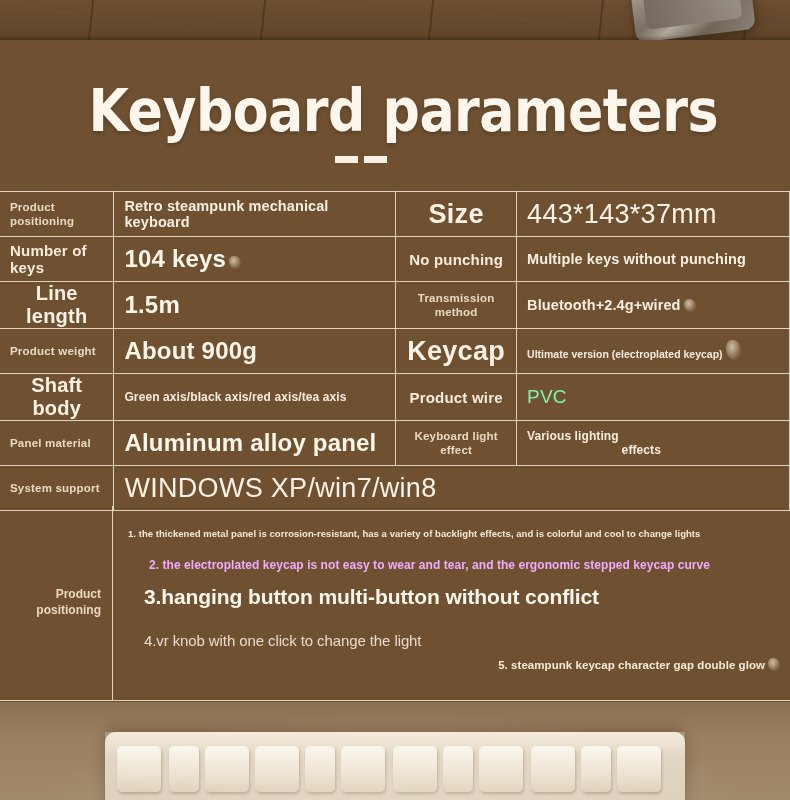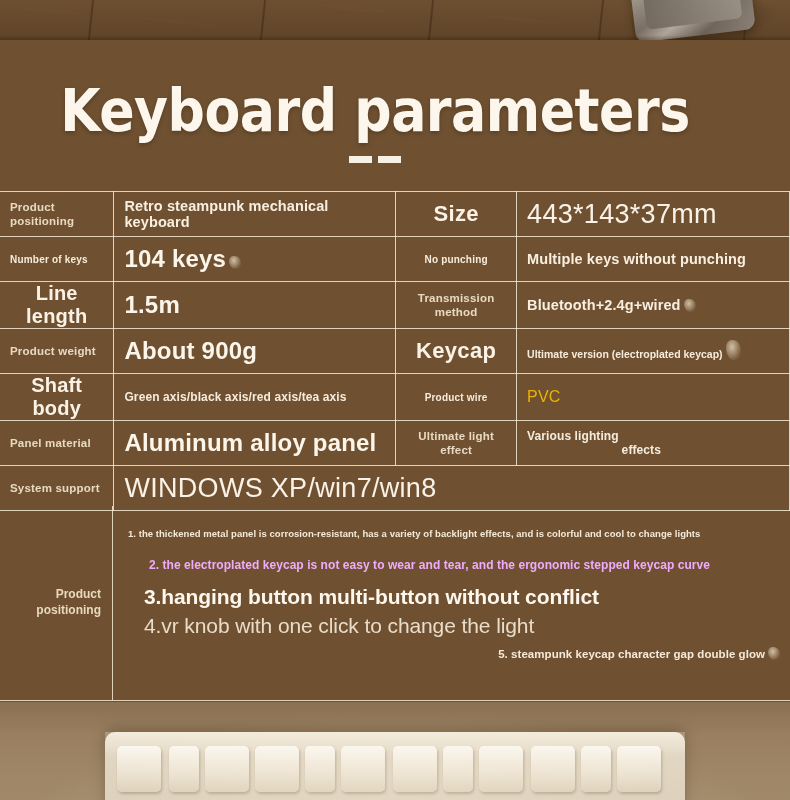--- a/index.html
+++ b/index.html
@@ -55,22 +55,22 @@
     border-radius:6px;
   }
   .metal-shadow{
     position:absolute;right:8px;top:4px;width:150px;height:40px;
     background:radial-gradient(ellipse at 40% 40%,rgba(55,35,16,.5),rgba(55,35,16,0) 70%);
     transform:rotate(-6deg);
   }
 
   
   .title-wrap{
-    position:absolute;left:18px;top:44px;width:714px;height:140px;
-    text-align:center;
+    position:absolute;left:4px;top:44px;width:714px;height:140px;
+    text-align:right;
   }
   .title{
     font-size:58px;font-weight:700;color:#fdf6ec;
     letter-spacing:-0.5px;
     line-height:1;
     margin-top:38px;
     text-shadow:0 2px 4px rgba(40,25,10,.35);
     font-family:"DejaVu Sans","Liberation Sans",sans-serif;
     font-stretch:condensed;
   }
@@ -95,28 +95,28 @@
     color:#f3e7d4;
     box-sizing:border-box;
   }
   .table td.first{border-left:none;}
   .c-label{width:114px;}
   .c-val1{width:282px;}
   .c-label2{width:121px;}
   .c-val2{width:273px;margin-top:10px;}
 
   .lbl-sm{font-size:11.5px;font-weight:700;color:#e8dac2;letter-spacing:.2px;line-height:1.25;}
-  .lbl-md{font-size:10px;font-weight:700;color:#f7ecdb;letter-spacing:.2px;}
+  .lbl-md{font-size:15px;font-weight:700;color:#f7ecdb;letter-spacing:.2px;}
   .lbl-lg{font-size:20px;font-weight:700;color:#fbf2e6;letter-spacing:.2px;text-align:center;}
-  .lbl-xl{font-size:22px;font-weight:700;color:#fbf2e6;letter-spacing:.3px;text-align:center;}
+  .lbl-xl{font-size:27px;font-weight:700;color:#fbf2e6;letter-spacing:.3px;text-align:center;}
 
   .val-xs{font-size:10.5px;font-weight:700;color:#f6ecdd;line-height:1.22;}
   .val-sm{font-size:12px;font-weight:700;color:#f6ecdd;letter-spacing:.1px;}
   .val-md{font-size:14.5px;font-weight:700;color:#f8efe1;letter-spacing:.1px;}
-  .val-lg{font-size:16px;font-weight:400;color:#eab308;letter-spacing:.2px;}
+  .val-lg{font-size:19px;font-weight:400;color:#86efac;letter-spacing:.2px;}
   .val-xl{font-size:24px;font-weight:700;color:#fcf5ea;letter-spacing:.2px;}
   .val-xxl{font-size:27px;font-weight:400;color:#faf2e7;letter-spacing:.3px;}
 
   .ctr{text-align:center;}
   .rt{text-align:right;}
   .pad-l{padding-left:26px;}
   .pad-l2{padding-left:20px;}
 
   .smudge{
     display:inline-block;width:12px;height:13px;margin-left:3px;
@@ -140,21 +140,21 @@
   }
   .feat-label span{
     font-size:12px;font-weight:700;color:#ead9bf;line-height:1.3;text-align:right;
   }
   .feat-list{
     position:absolute;left:124px;top:14px;right:10px;
   }
   .f1{font-size:9.5px;font-weight:700;color:#f5ead9;margin:8px 0 0 4px;letter-spacing:.05px;}
   .f2{font-size:12px;font-weight:700;color:#f0abfc;margin:19px 0 0 25px;letter-spacing:.05px;}
   .f3{font-size:21px;font-weight:700;color:#fdf7ee;margin:13px 0 0 20px;letter-spacing:-.1px;}
-  .f4{font-size:21px;font-weight:400;color:#e9dcc9;margin:5px 0 0 20px;letter-spacing:-.1px;}
+  .f4{font-size:15px;font-weight:400;color:#e9dcc9;margin:23px 0 0 20px;letter-spacing:-.1px;}
   .f5{font-size:11.5px;font-weight:700;color:#f5ead9;margin:9px 0 0 20px;letter-spacing:.05px;text-align:right;}
 
   
   .kb-photo{
     position:absolute;left:0;top:702px;width:790px;height:98px;
     background:linear-gradient(180deg,#8b7152 0%,#9a8061 35%,#a18a6a 100%);
     overflow:hidden;
   }
   .kb-body{
     position:absolute;left:105px;right:105px;top:30px;height:110px;
@@ -286,21 +286,21 @@
       </tr>
 
       <tr>
         <td class="c-label first">
           <div class="lbl-sm">Panel material</div>
         </td>
         <td class="c-val1 pad-l">
           <div class="val-xl">Aluminum alloy panel</div>
         </td>
         <td class="c-label2 ctr">
-          <div class="lbl-sm">Ultimate light effect</div>
+          <div class="lbl-sm">Keyboard light effect</div>
         </td>
         <td class="c-val2 pad-l2">
           <div class="val-sm">Various lighting</div>
           <div class="val-sm rt" style="padding-right:118px;">effects</div>
         </td>
       </tr>
 
       <tr>
         <td class="c-label first">
           <div class="lbl-sm">System support</div>

